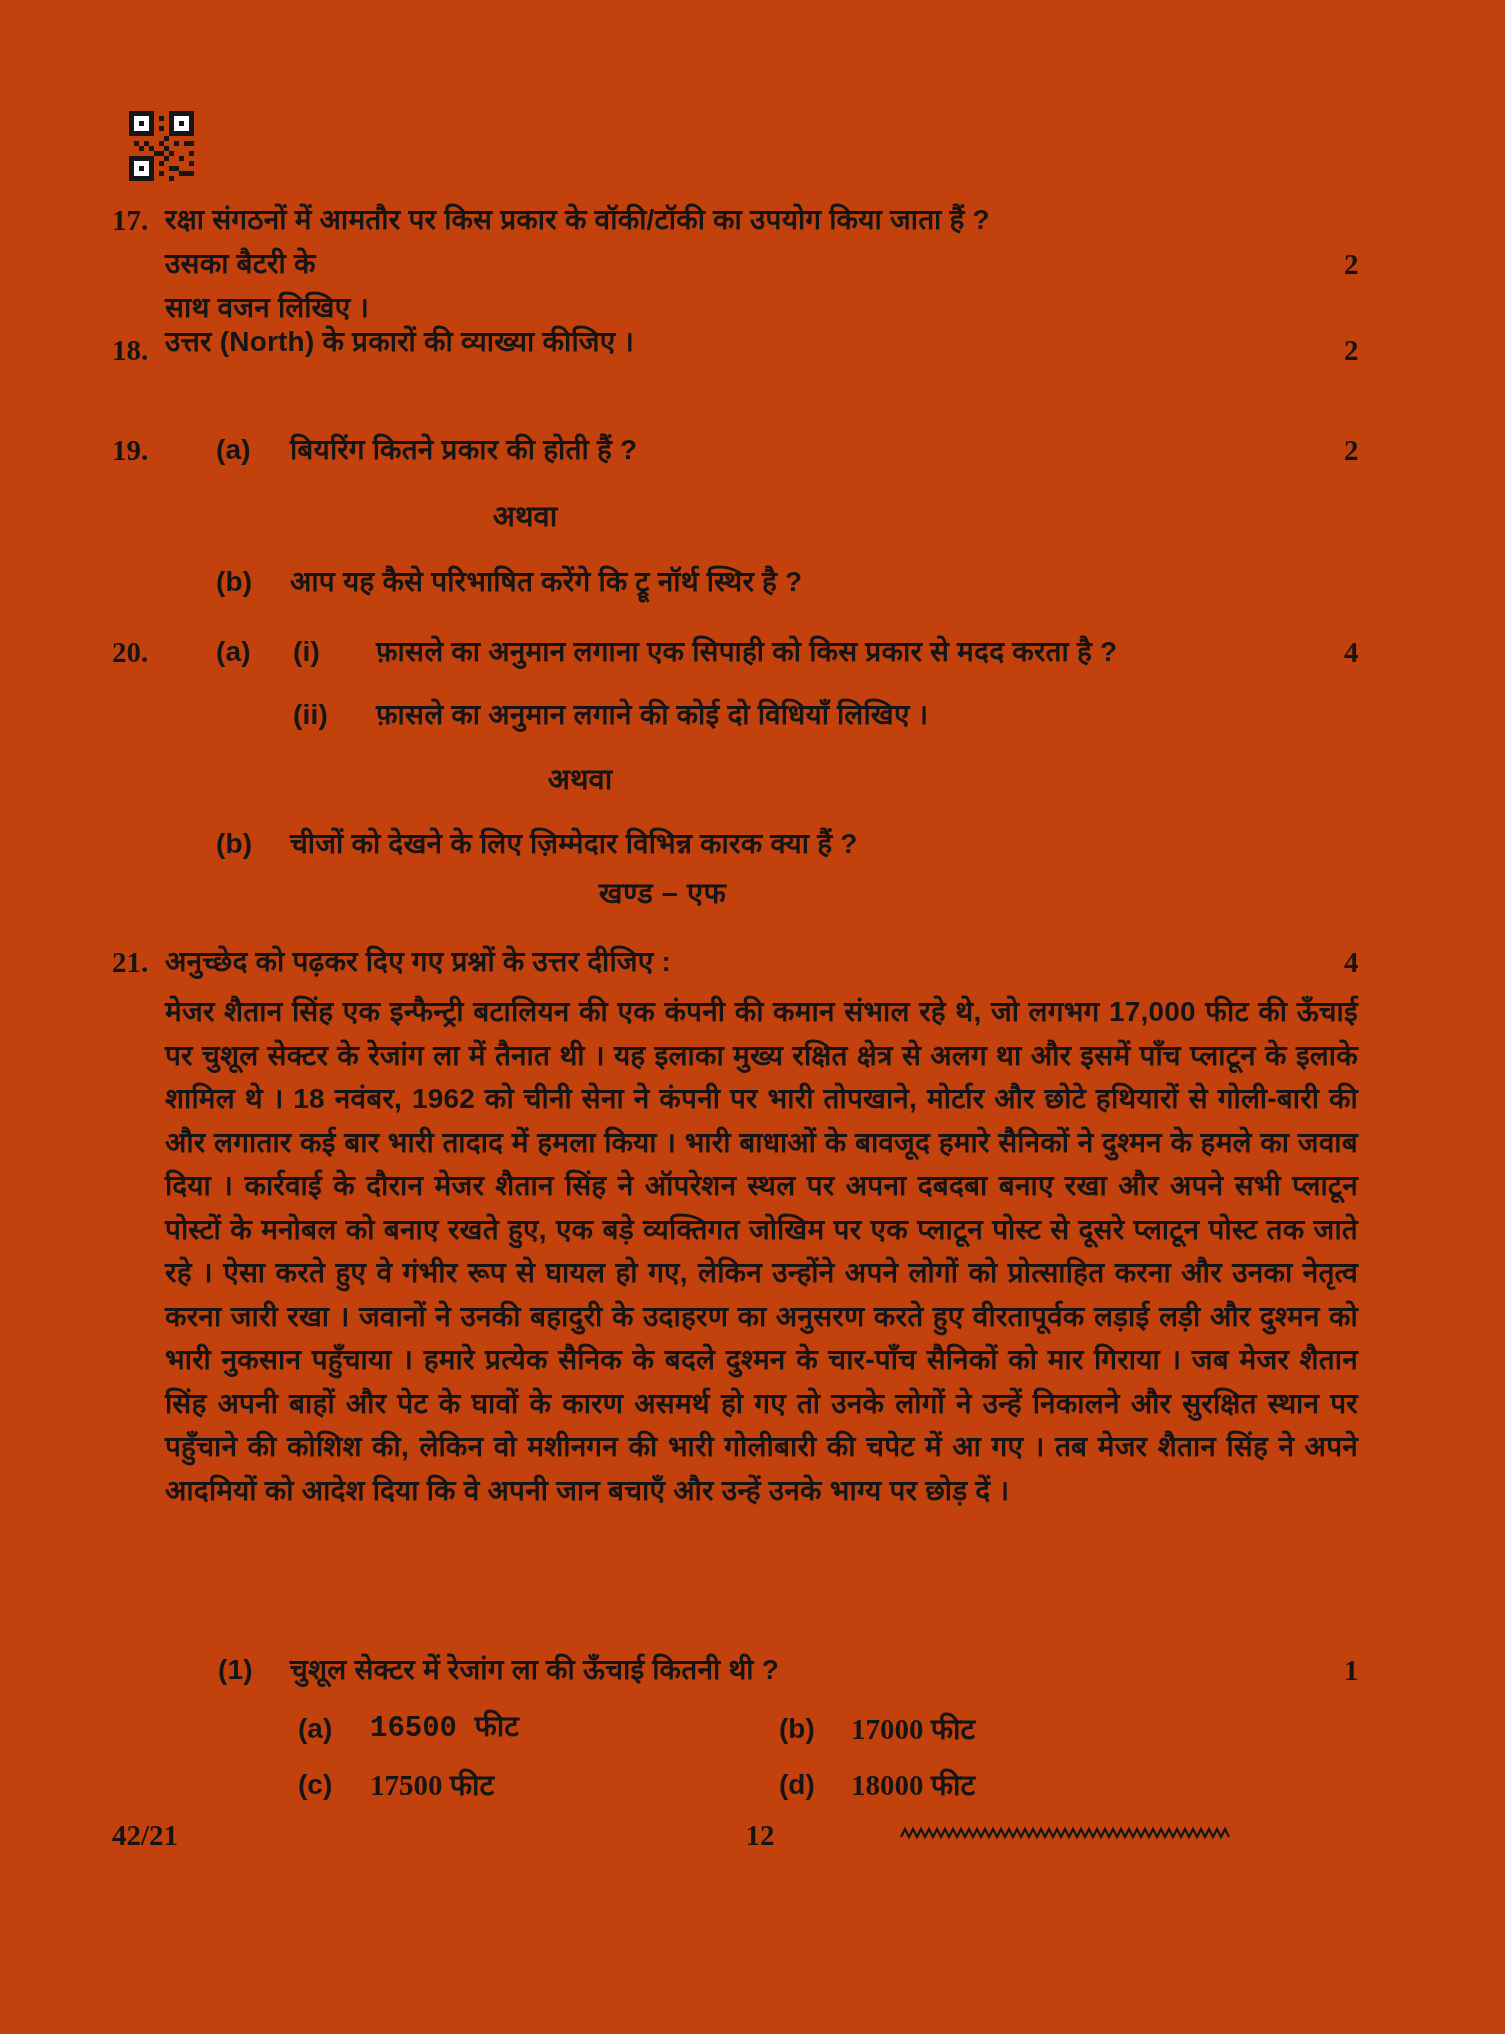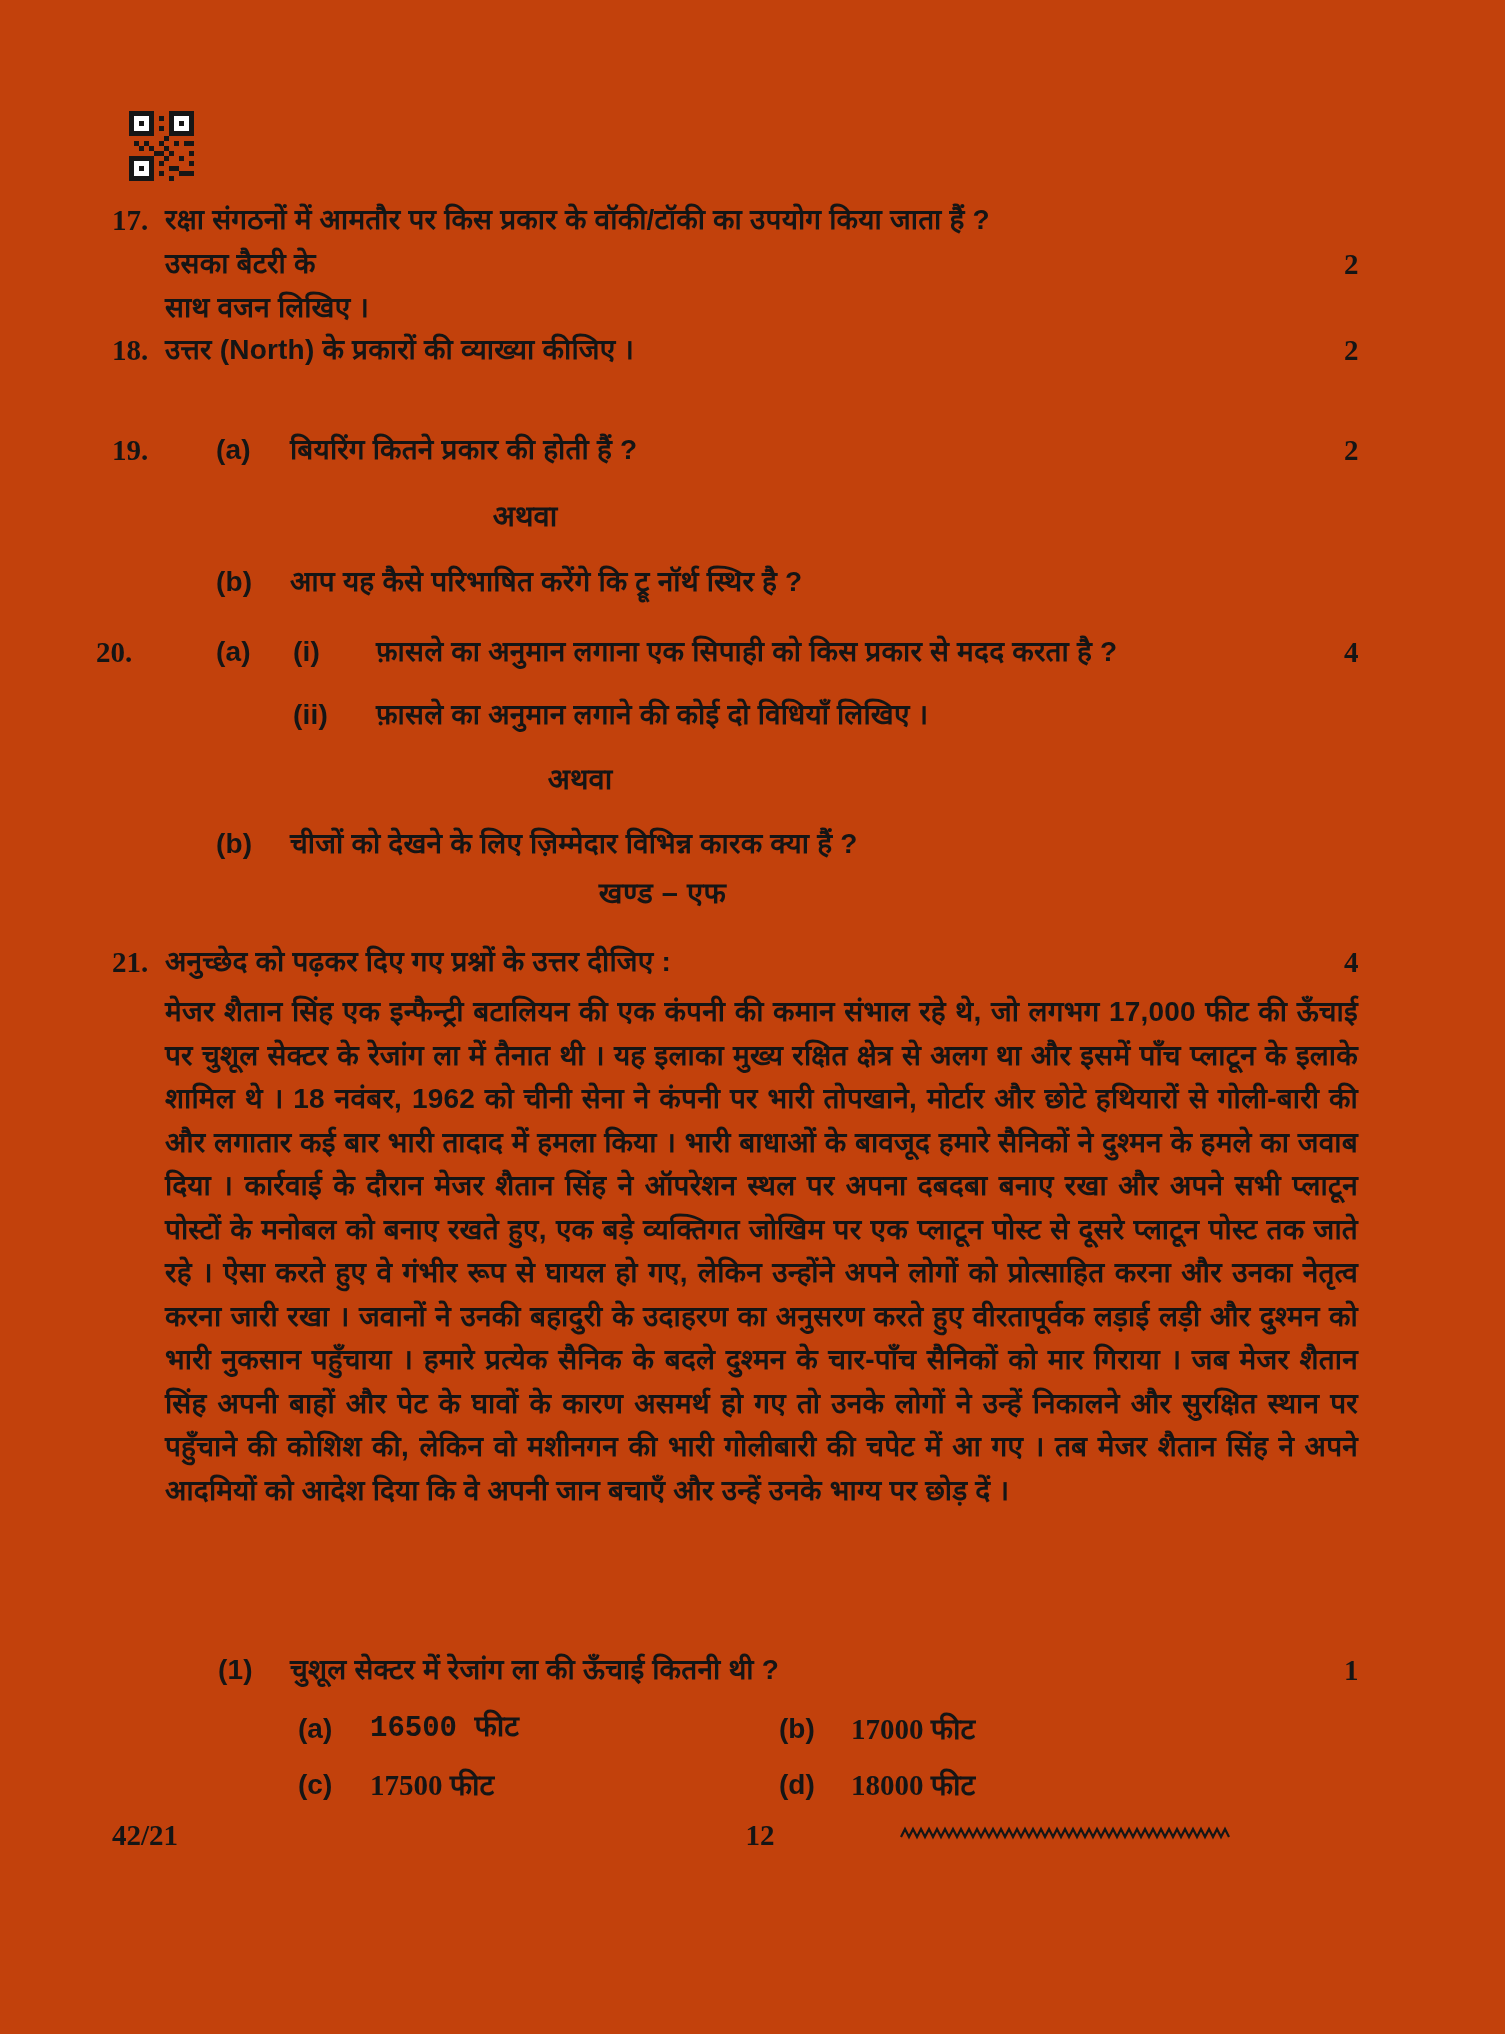--- a/index.html
+++ b/index.html
@@ -103,32 +103,32 @@
         <rect x="40" y="65" width="5" height="5"></rect>
     </svg>
   </div>
 
   <div class="abs num" style="left:112px;top:198px;">17.</div>
   <div class="abs dev preline" style="left:165px;top:198px;width:870px;">रक्षा संगठनों में आमतौर पर किस प्रकार के वॉकी/टॉकी का उपयोग किया जाता हैं ? उसका बैटरी के
 साथ वजन लिखिए ।</div>
   <div class="abs marks" style="left:1344px;top:242px;">2</div>
 
   <div class="abs num" style="left:112px;top:328px;">18.</div>
-  <div class="abs dev nowrap" style="left:165px;top:328px;">उत्तर (North) के प्रकारों की व्याख्या कीजिए ।</div>
+  <div class="abs dev nowrap" style="left:165px;top:320px;">उत्तर (North) के प्रकारों की व्याख्या कीजिए ।</div>
   <div class="abs marks" style="left:1344px;top:328px;">2</div>
 
   <div class="abs num" style="left:112px;top:428px;">19.</div>
   <div class="abs dev" style="left:216px;top:428px;">(a)</div>
   <div class="abs dev nowrap" style="left:290px;top:428px;">बियरिंग कितने प्रकार की होती हैं ?</div>
   <div class="abs marks" style="left:1344px;top:428px;">2</div>
   <div class="abs or-label" style="left:165px;top:495px;width:720px;">अथवा</div>
   <div class="abs dev" style="left:216px;top:560px;">(b)</div>
   <div class="abs dev nowrap" style="left:290px;top:560px;">आप यह कैसे परिभाषित करेंगे कि ट्रू नॉर्थ स्थिर है ?</div>
 
-  <div class="abs num" style="left:96px;top:630px;">20.</div>
+  <div class="abs num" style="left:112px;top:630px;">20.</div>
   <div class="abs dev" style="left:216px;top:630px;">(a)</div>
   <div class="abs dev" style="left:293px;top:630px;">(i)</div>
   <div class="abs dev nowrap" style="left:376px;top:630px;text-align:right;">फ़ासले का अनुमान लगाना एक सिपाही को किस प्रकार से मदद करता है ?</div>
   <div class="abs marks" style="left:1344px;top:630px;">4</div>
   <div class="abs dev" style="left:293px;top:693px;">(ii)</div>
   <div class="abs dev nowrap" style="left:376px;top:693px;">फ़ासले का अनुमान लगाने की कोई दो विधियाँ लिखिए ।</div>
   <div class="abs or-label" style="left:165px;top:758px;width:830px;">अथवा</div>
   <div class="abs dev" style="left:216px;top:822px;">(b)</div>
   <div class="abs dev nowrap" style="left:290px;top:822px;">चीजों को देखने के लिए ज़िम्मेदार विभिन्न कारक क्या हैं ?</div>
 

